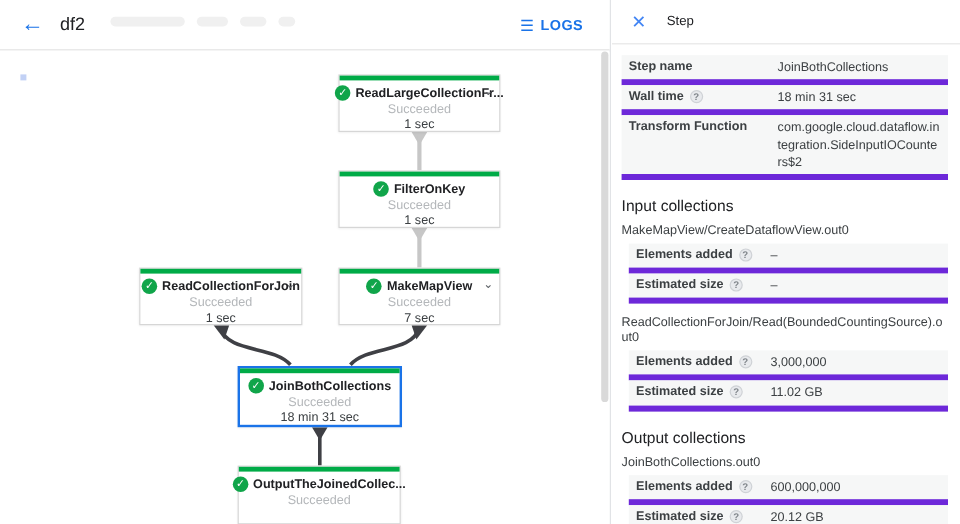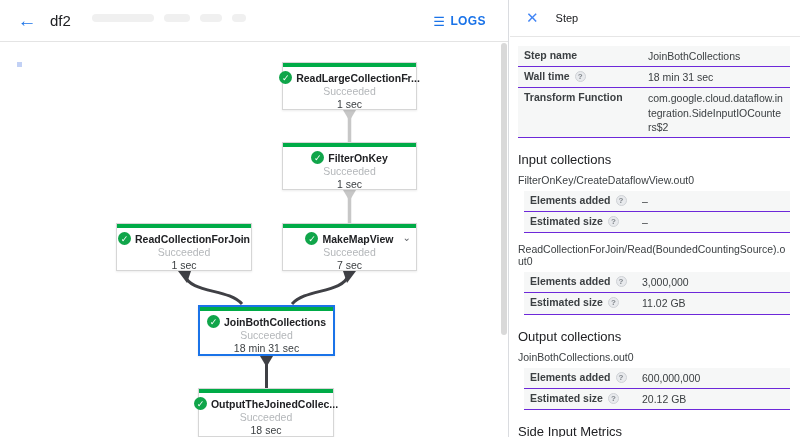--- a/index.html
+++ b/index.html
@@ -34,21 +34,21 @@
 
   .left-scrollbar { position:absolute; right:1px; top:43px; width:6px; height:292px; background:#d9d9d9; border-radius:3px; }
 
   
   .right-panel { position:absolute; left:510px; top:0; width:290px; height:437px; background:#fff; overflow:hidden; }
   .right-header { height:37px; border-bottom:1px solid #e6e6e6; display:flex; align-items:center; }
   .close-btn { margin-left:16px; color:#4285f4; font-size:15px; cursor:pointer; }
   .panel-title { margin-left:17px; font-size:11px; color:#202124; }
   .panel-body { padding:9px 10px 0 8px; }
 
-  .kv-row { display:flex; background:#f6f7f7; border-bottom:1px solid #6d28d9; padding:3px 6px 3px 6px; min-height:16px; }
+  .kv-row { display:flex; background:#f6f7f7; border-bottom:5px solid #6d28d9; padding:3px 6px 3px 6px; min-height:16px; }
   .kv-label { width:124px; flex:0 0 auto; font-size:10.5px; font-weight:bold; color:#3c4043; display:flex; align-items:flex-start; gap:5px; }
   .kv-value { flex:1; font-size:10.5px; color:#3c4043; word-break:break-all; line-height:1.35; }
   .help { width:11px; height:11px; flex:0 0 auto; border-radius:50%; background:#e8eaed; border:1px solid #cfd2d6; color:#80868b; font-size:8px; font-weight:bold; display:inline-flex; align-items:center; justify-content:center; margin-top:1px; }
 
   .section-heading { font-size:13px; color:#202124; margin:14px 0 7px 0; }
   .coll-name { font-size:10.5px; color:#3c4043; margin:6px 0 5px 0; word-break:break-all; }
   .metric-rows { margin-left:6px; margin-bottom:10px; }
   .metric-rows .kv-label { width:112px; }
 </style>
 </head>
@@ -148,21 +148,20 @@
         <div class="node-time">18 min 31 sec</div>
       </div>
 
       <div class="node" style="left:198px; top:345px; width:136px; height:49px;">
         <div class="bar"></div>
         <div class="row1">
           <span class="check">✓</span>
           <span class="node-name">OutputTheJoinedCollec...</span>
         </div>
         <div class="node-status">Succeeded</div>
-        <div class="node-time">18 sec</div>
       </div>
     </div>
 
     <div class="left-scrollbar"></div>
   </div>
 
   <div class="right-panel">
     <div class="right-header">
       <span class="close-btn">✕</span>
       <span class="panel-title">Step</span>
@@ -188,21 +187,21 @@
           <div class="kv-label">
               <span>Transform Function</span>
             </div>
           <div class="kv-value">com.google.cloud.dataflow.integration.SideInputIOCounters$2</div>
         </div>
       </div>
 
       <div class="section-heading">Input collections</div>
 
       <div>
-        <div class="coll-name">FilterOnKey/CreateDataflowView.out0</div>
+        <div class="coll-name">MakeMapView/CreateDataflowView.out0</div>
         <div class="metric-rows">
           <div class="kv-row">
             <div class="kv-label">
               <span>Elements added</span>
               <span class="help">?</span>
             </div>
             <div class="kv-value">–</div>
           </div>
           <div class="kv-row">
             <div class="kv-label">

